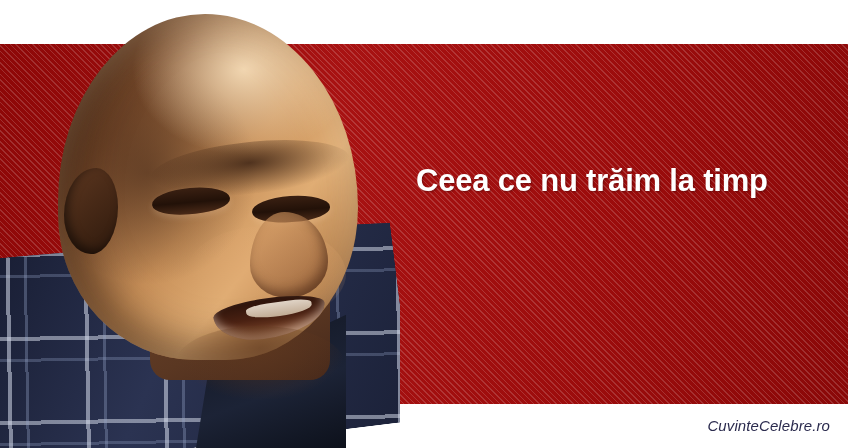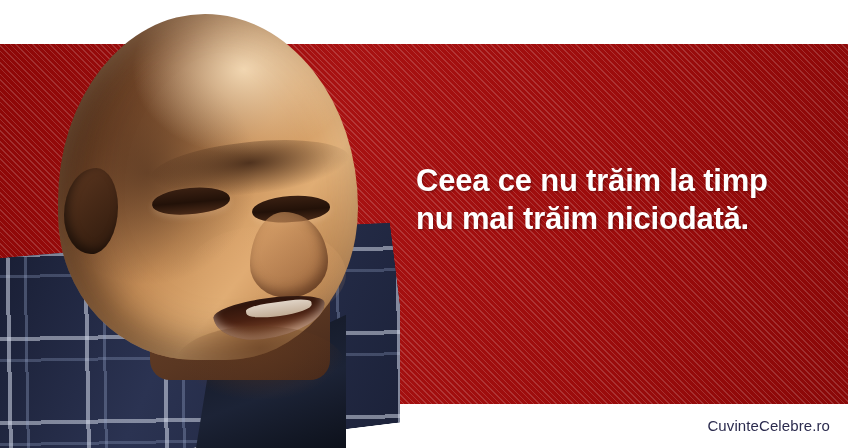--- a/index.html
+++ b/index.html
@@ -268,20 +268,21 @@
   
   .watermark {
     position: absolute;
     right: 18px;
     bottom: 14px;
     z-index: 4;
     color: #2b2b4e;
     font-family: "Liberation Sans", sans-serif;
     font-size: 15px;
     letter-spacing: 0.1px;
+    font-style: italic;
   }
 </style>
 </head>
 <body>
 
 <div class="card">
 
   <div class="band"></div>
 
   <div class="portrait">
@@ -296,19 +297,18 @@
     <div class="cheek"></div>
     <div class="nose"></div>
     <div class="mouth"></div>
     <div class="teeth"></div>
     <div class="jaw"></div>
     <div class="portrait-mask"></div>
   </div>
 
   <div class="quote">
     <span class="quote-line">Ceea ce nu trăim la timp</span>
-    <span class="quote-line">nu mai trăim niciodată.</span>
   </div>
 
 
   <div class="watermark">CuvinteCelebre.ro</div>
 
 </div>
 
 </body></html>

